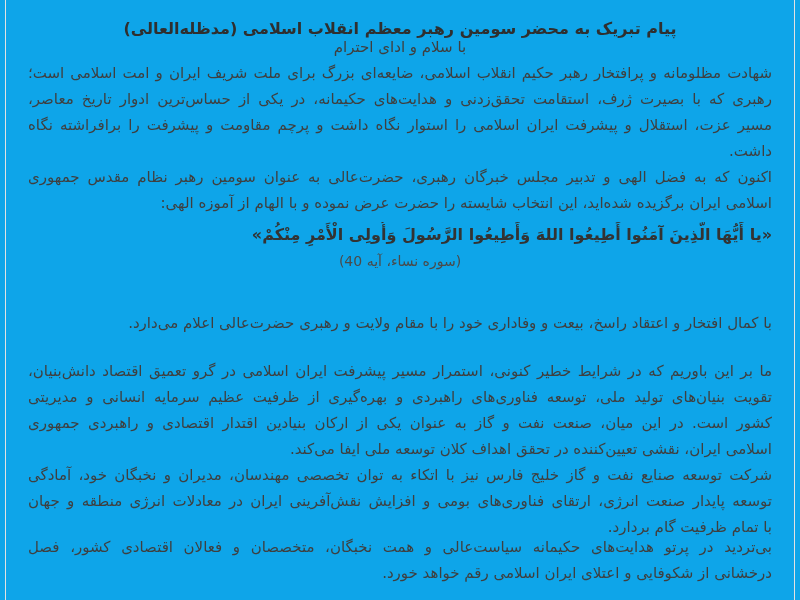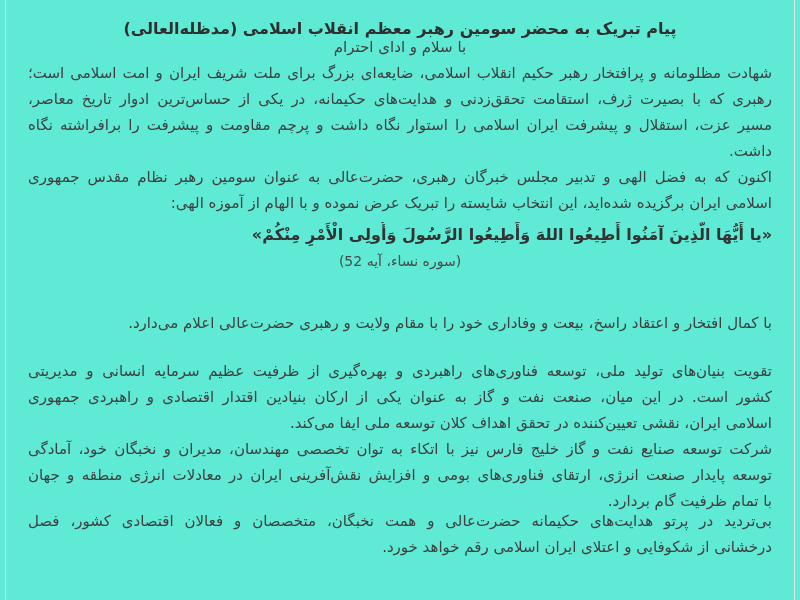--- a/index.html
+++ b/index.html
@@ -5,21 +5,21 @@
   html, body { margin: 0; padding: 0; }
   body {
     font-family: "DejaVu Sans", sans-serif;
     background: #f4f4f4;
   }
   .page {
     position: relative;
     width: 800px;
     height: 600px;
     overflow: hidden;
-    background: #5eead4;
+    background: #0ea5e9;
   }
   .edge-line {
     position: absolute;
     top: 0;
     bottom: 0;
     width: 1px;
     background: #e2e2e2;
   }
   .edge-left  { left: 5px; }
   .edge-right { left: 794px; }
@@ -98,39 +98,40 @@
 
     <div>
       <div class="ln">شهادت مظلومانه و پرافتخار رهبر حکیم انقلاب اسلامی، ضایعه‌ای بزرگ برای ملت شریف ایران و امت اسلامی است؛</div>
       <div class="ln">رهبری که با بصیرت ژرف، استقامت تحقق‌زدنی و هدایت‌های حکیمانه، در یکی از حساس‌ترین ادوار تاریخ معاصر،</div>
       <div class="ln">مسیر عزت، استقلال و پیشرفت ایران اسلامی را استوار نگاه داشت و پرچم مقاومت و پیشرفت را برافراشته نگاه</div>
       <div class="ln-last">داشت.</div>
     </div>
 
     <div>
       <div class="ln">اکنون که به فضل الهی و تدبیر مجلس خبرگان رهبری، حضرت‌عالی به عنوان سومین رهبر نظام مقدس جمهوری</div>
-      <div class="ln-last">اسلامی ایران برگزیده شده‌اید، این انتخاب شایسته را تبریک عرض نموده و با الهام از آموزه الهی:</div>
+      <div class="ln-last">اسلامی ایران برگزیده شده‌اید، این انتخاب شایسته را حضرت عرض نموده و با الهام از آموزه الهی:</div>
     </div>
 
     <div class="verse">«یا أَیُّهَا الَّذِینَ آمَنُوا أَطِیعُوا اللهَ وَأَطِیعُوا الرَّسُولَ وَأُولِی الْأَمْرِ مِنْکُمْ»</div>
-    <div class="verse-ref">(سوره نساء، آیه 52)</div>
+    <div class="verse-ref">(سوره نساء، آیه 40)</div>
 
     <div class="pledge">با کمال افتخار و اعتقاد راسخ، بیعت و وفاداری خود را با مقام ولایت و رهبری حضرت‌عالی اعلام می‌دارد.</div>
 
     <div class="para-belief">
+      <div class="ln">ما بر این باوریم که در شرایط خطیر کنونی، استمرار مسیر پیشرفت ایران اسلامی در گرو تعمیق اقتصاد دانش‌بنیان،</div>
       <div class="ln">تقویت بنیان‌های تولید ملی، توسعه فناوری‌های راهبردی و بهره‌گیری از ظرفیت عظیم سرمایه انسانی و مدیریتی</div>
       <div class="ln">کشور است. در این میان، صنعت نفت و گاز به عنوان یکی از ارکان بنیادین اقتدار اقتصادی و راهبردی جمهوری</div>
       <div class="ln-last">اسلامی ایران، نقشی تعیین‌کننده در تحقق اهداف کلان توسعه ملی ایفا می‌کند.</div>
     </div>
 
     <div class="para-readiness">
       <div class="ln">شرکت توسعه صنایع نفت و گاز خلیج فارس نیز با اتکاء به توان تخصصی مهندسان، مدیران و نخبگان خود، آمادگی</div>
       <div class="ln">توسعه پایدار صنعت انرژی، ارتقای فناوری‌های بومی و افزایش نقش‌آفرینی ایران در معادلات انرژی منطقه و جهان</div>
       <div class="ln-last">با تمام ظرفیت گام بردارد.</div>
     </div>
 
     <div class="para-closing">
-      <div class="ln">بی‌تردید در پرتو هدایت‌های حکیمانه حضرت‌عالی و همت نخبگان، متخصصان و فعالان اقتصادی کشور، فصل</div>
+      <div class="ln">بی‌تردید در پرتو هدایت‌های حکیمانه سیاست‌عالی و همت نخبگان، متخصصان و فعالان اقتصادی کشور، فصل</div>
       <div class="ln-last">درخشانی از شکوفایی و اعتلای ایران اسلامی رقم خواهد خورد.</div>
     </div>
 
   </div>
 </div>
 
 </body></html>

